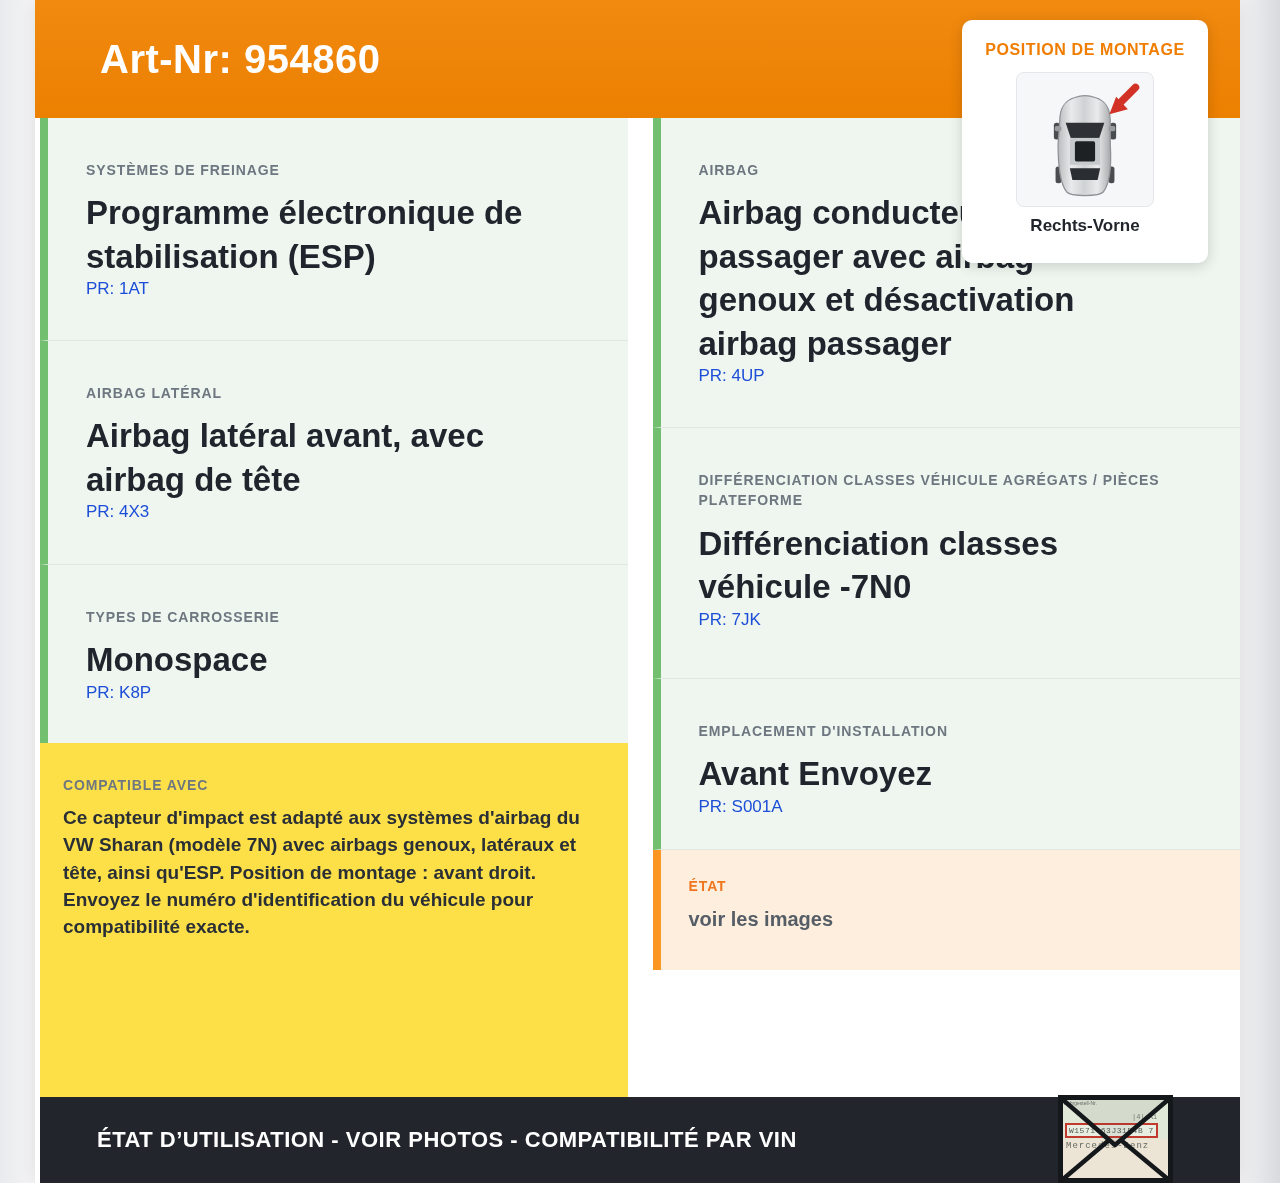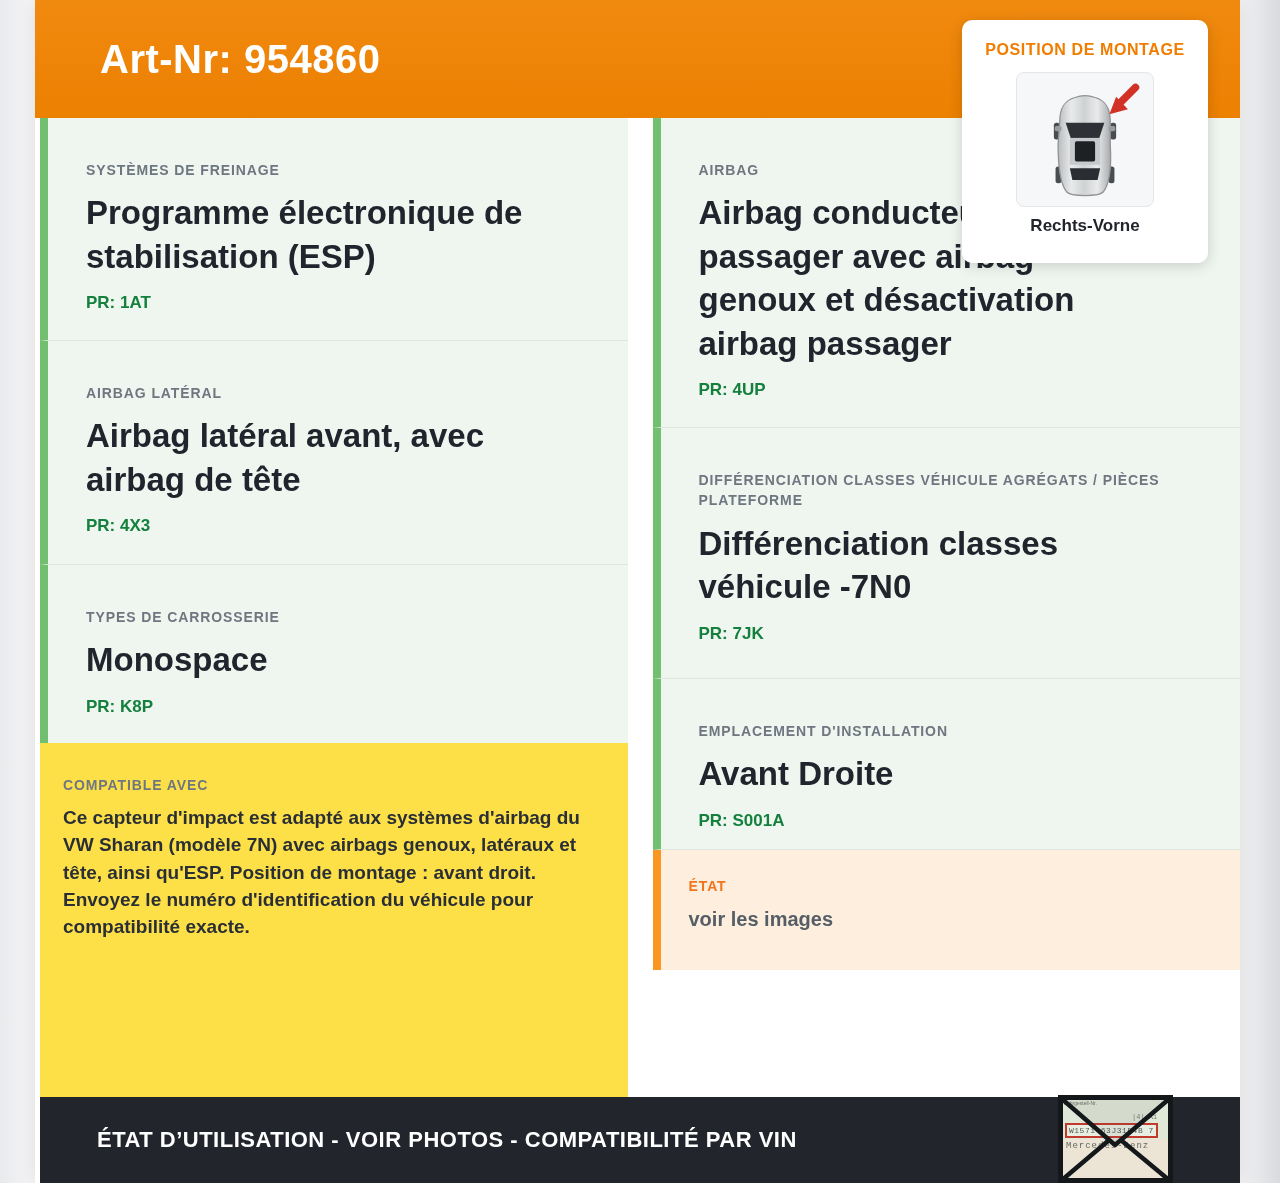--- a/index.html
+++ b/index.html
@@ -34,21 +34,21 @@
     font-size:14px; font-weight:700; color:#6e7680;
     letter-spacing:0.9px; text-transform:uppercase; line-height:1.45;
     max-width:470px;
   }
   .card-title {
     font-size:33px; font-weight:700; color:#20252d;
     line-height:1.32; margin-top:11px;
   }
   .col-left  .card-title { max-width:505px; }
   .col-right .card-title { max-width:382px; }
-  .card-pr { font-size:17px; color:#15803d; margin-top:15px;font-weight:bold; }
+  .card-pr { font-size:17px; color:#1d4ed8; margin-top:1px; }
   .card-text {
     font-size:19px; font-weight:600; color:#2a2f36;
     line-height:1.43; margin-top:9px; max-width:540px;
   }
   .card.etat .card-label { color:#f0761d; }
   .card.etat .card-text  { font-size:20px; color:#555d66; margin-top:9px; }
   .card.desc { margin-top:6px; flex:1; }
   .card.fill { flex:1; }
 
   
@@ -127,21 +127,21 @@
         <div class="card-title">Airbag conducteur et passager avec airbag genoux et désactivation airbag passager</div>
         <div class="card-pr">PR: 4UP</div>
       </div>
       <div class="card green sep" style="height:251px">
         <div class="card-label">DIFFÉRENCIATION CLASSES VÉHICULE AGRÉGATS / PIÈCES PLATEFORME</div>
         <div class="card-title">Différenciation classes véhicule -7N0</div>
         <div class="card-pr">PR: 7JK</div>
       </div>
       <div class="card green sep" style="height:171px">
         <div class="card-label">EMPLACEMENT D'INSTALLATION</div>
-        <div class="card-title">Avant Droite</div>
+        <div class="card-title">Avant Envoyez</div>
         <div class="card-pr">PR: S001A</div>
       </div>
       <div class="card etat" style="height:120px">
         <div class="card-label">ÉTAT</div>
         <div class="card-text">voir les images</div>
       </div>
     </div>
 
   </div>
 

